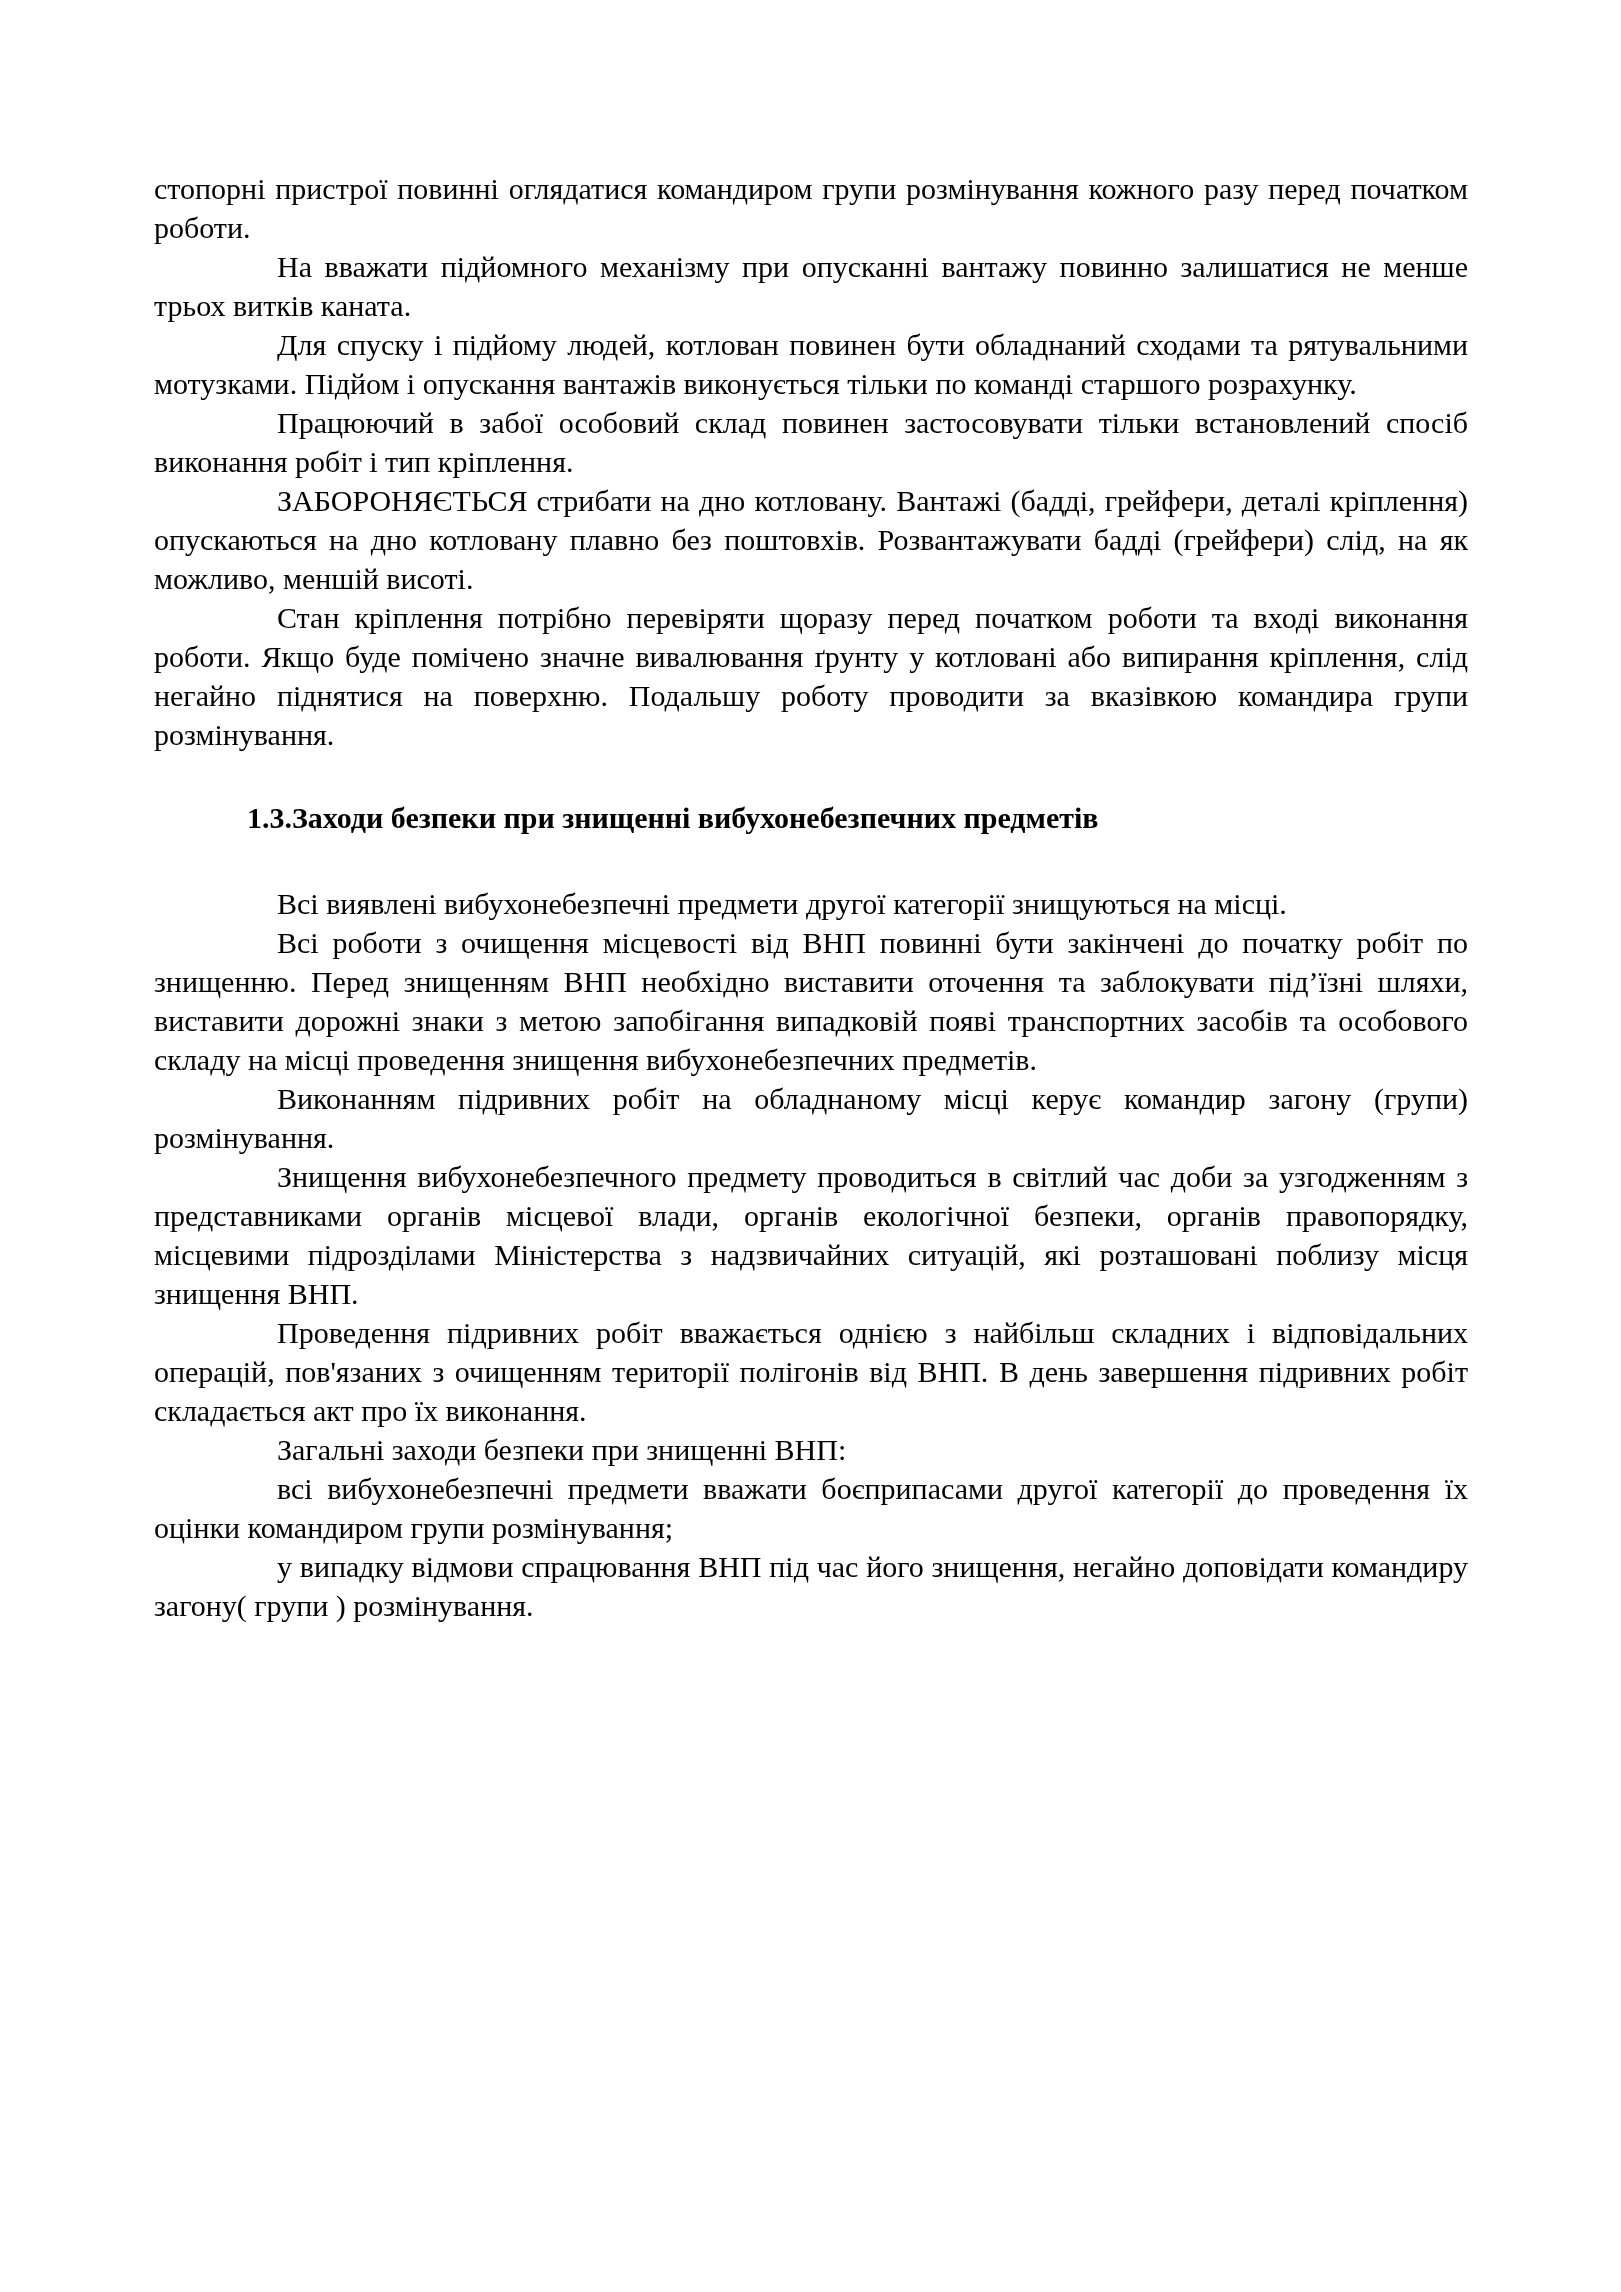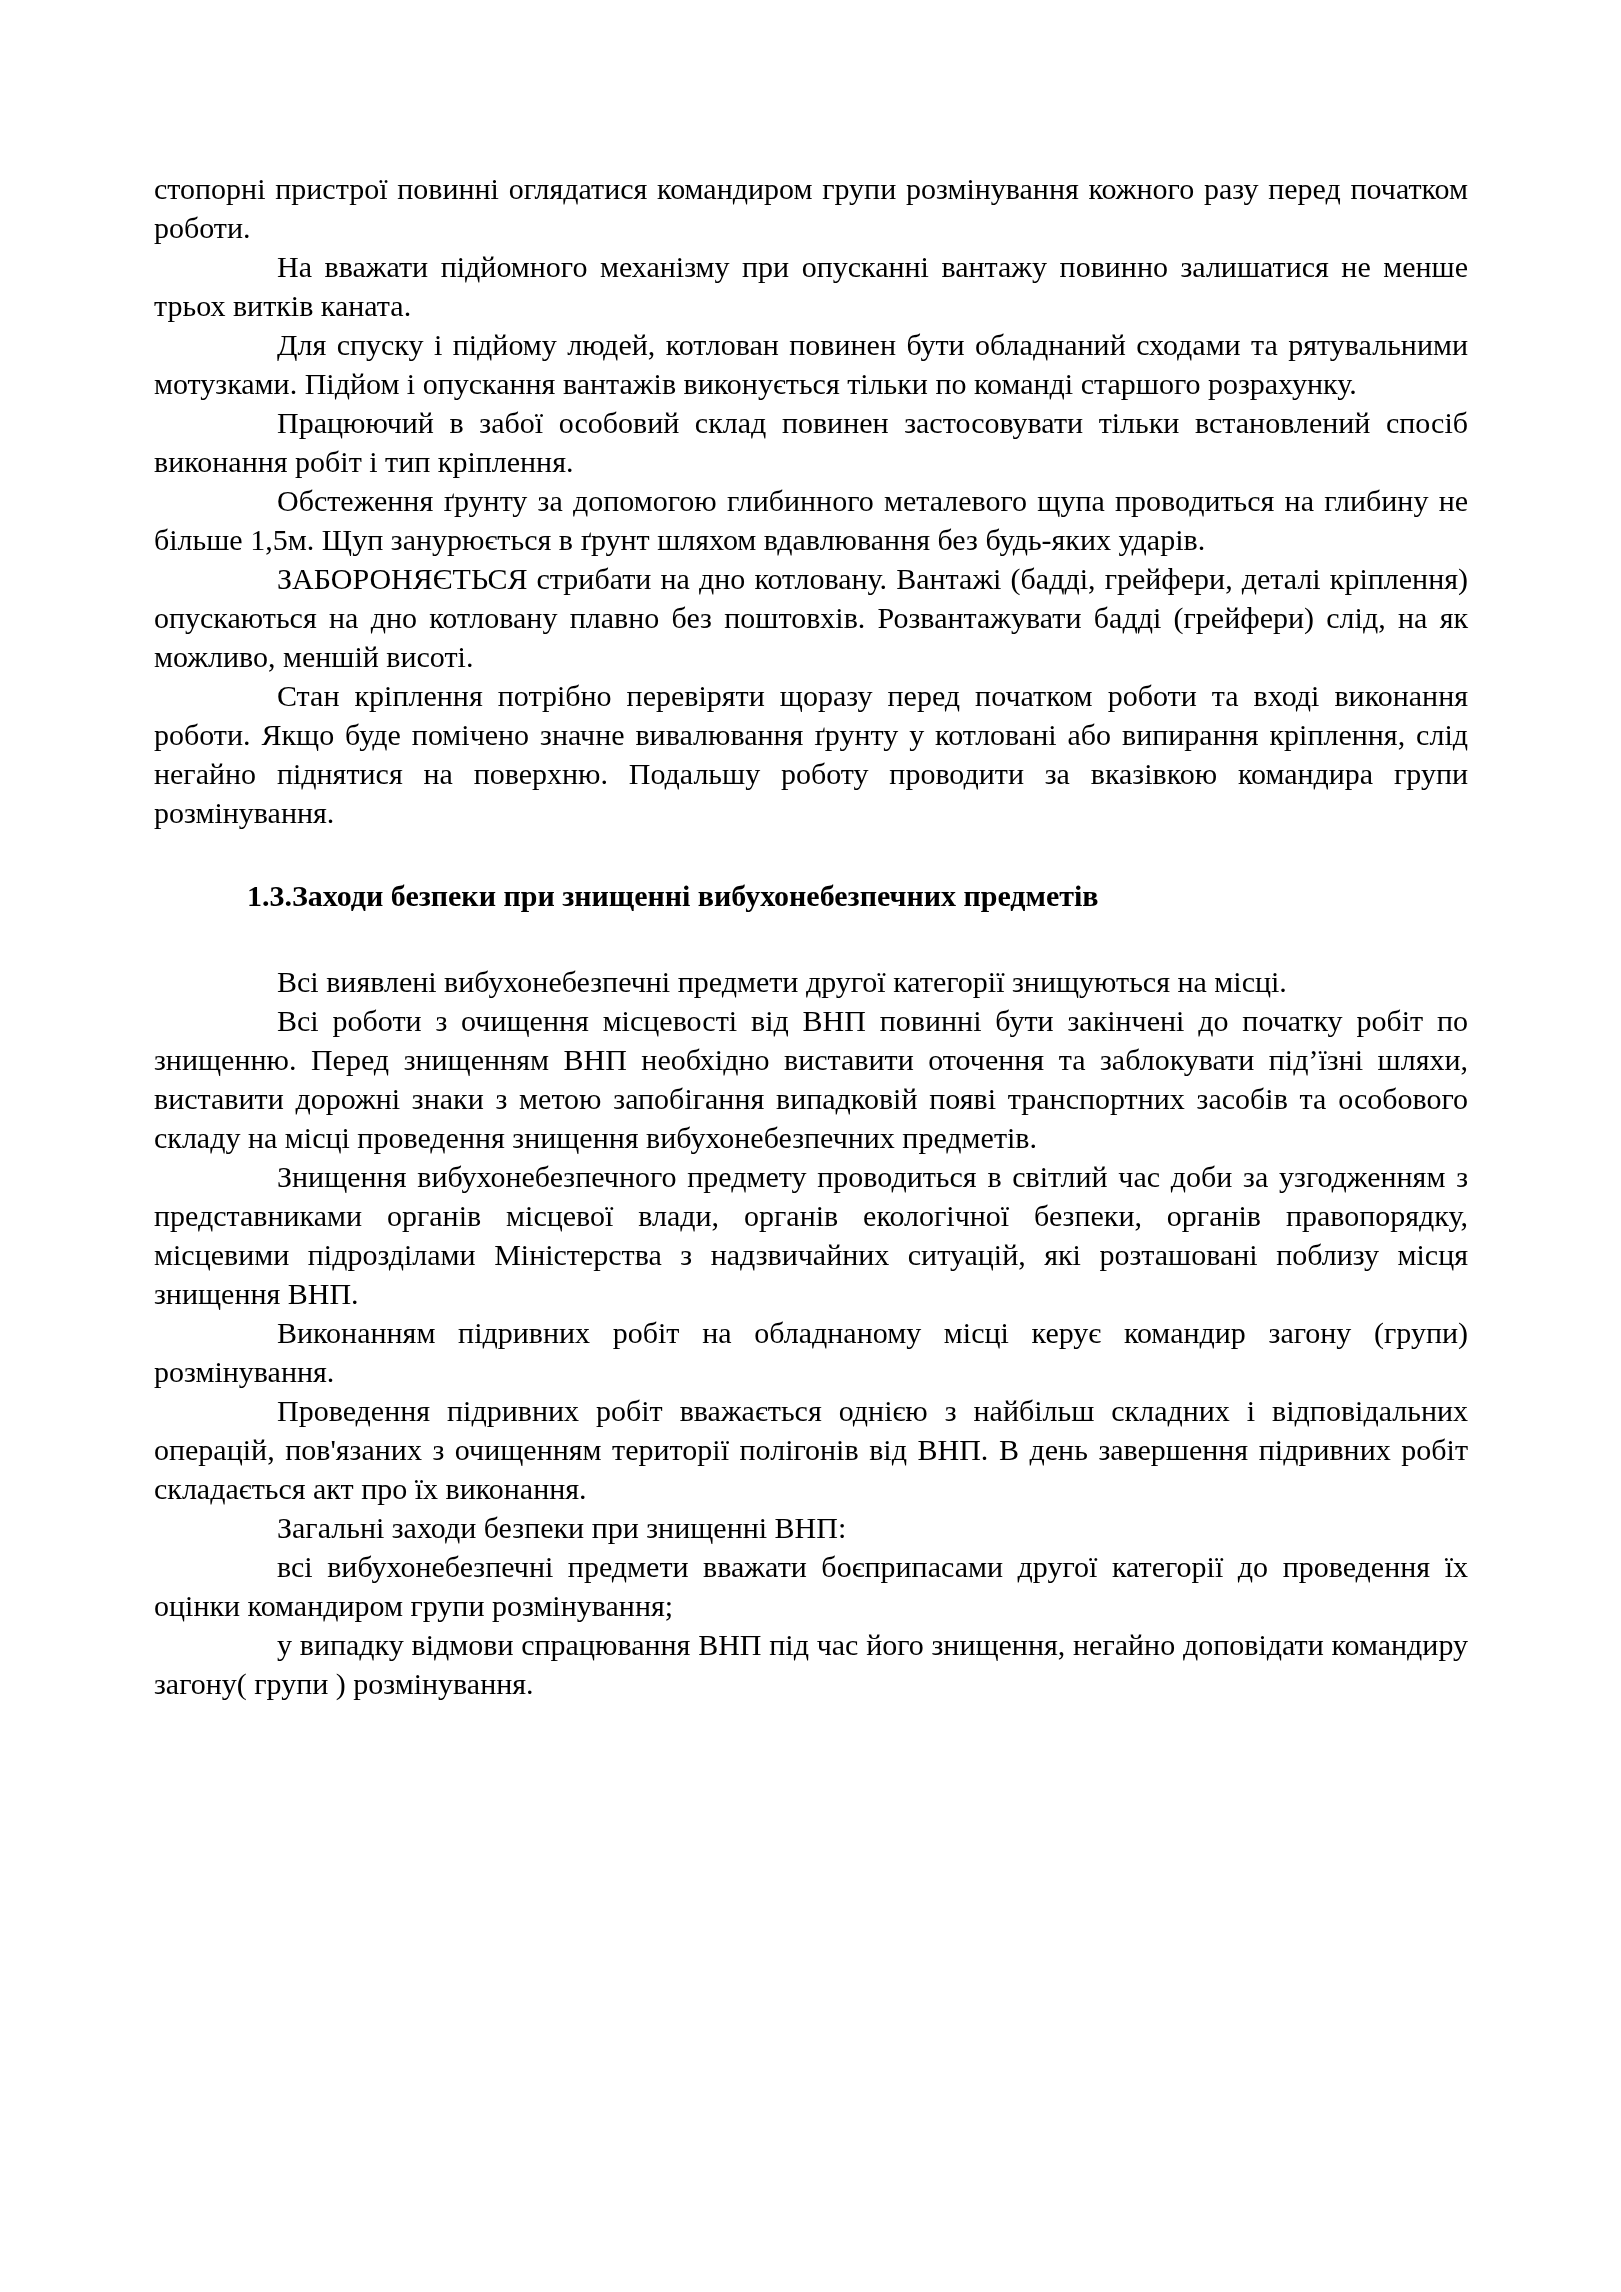--- a/index.html
+++ b/index.html
@@ -57,30 +57,29 @@
 </head>
 <body>
 
 <div class="page">
   <div class="body-text">
 
     <p class="para no-indent">стопорні пристрої повинні оглядатися командиром групи розмінування кожного разу перед початком роботи.</p>
     <p class="para">На вважати підйомного механізму при опусканні вантажу повинно залишатися не менше трьох витків каната.</p>
     <p class="para">Для спуску і підйому людей, котлован повинен бути обладнаний сходами та рятувальними мотузками. Підйом і опускання вантажів виконується тільки по команді старшого розрахунку.</p>
     <p class="para">Працюючий в забої особовий склад повинен застосовувати тільки встановлений спосіб виконання робіт і тип кріплення.</p>
-    <p class="para">Обстеження ґрунту за допомогою глибинного металевого щупа проводиться на глибину не більше 1,5м. Щуп занурюється в ґрунт шляхом вдавлювання без будь-яких ударів.</p>
     <p class="para">ЗАБОРОНЯЄТЬСЯ стрибати на дно котловану. Вантажі (бадді, грейфери, деталі кріплення) опускаються на дно котловану плавно без поштовхів. Розвантажувати бадді (грейфери) слід, на як можливо, меншій висоті.</p>
     <p class="para">Стан кріплення потрібно перевіряти щоразу перед початком роботи та вході виконання роботи. Якщо буде помічено значне вивалювання ґрунту у котловані або випирання кріплення, слід негайно піднятися на поверхню. Подальшу роботу проводити за вказівкою командира групи розмінування.</p>
 
     <h2 class="section-heading">1.3.Заходи безпеки при знищенні вибухонебезпечних предметів</h2>
 
     <p class="para">Всі виявлені вибухонебезпечні предмети другої категорії знищуються на місці.</p>
     <p class="para">Всі роботи з очищення місцевості від ВНП повинні бути закінчені до початку робіт по знищенню. Перед знищенням ВНП необхідно виставити оточення та заблокувати під’їзні шляхи, виставити дорожні знаки з метою запобігання випадковій появі транспортних засобів та особового складу на місці проведення знищення вибухонебезпечних предметів.</p>
+    <p class="para">Виконанням підривних робіт на обладнаному місці керує командир загону (групи) розмінування.</p>
     <p class="para">Знищення вибухонебезпечного предмету проводиться в світлий час доби за узгодженням з представниками органів місцевої влади, органів екологічної безпеки, органів правопорядку, місцевими підрозділами Міністерства з надзвичайних ситуацій, які розташовані поблизу місця знищення ВНП.</p>
-    <p class="para">Виконанням підривних робіт на обладнаному місці керує командир загону (групи) розмінування.</p>
     <p class="para">Проведення підривних робіт вважається однією з найбільш складних і відповідальних операцій, пов'язаних з очищенням території полігонів від ВНП. В день завершення підривних робіт складається акт про їх виконання.</p>
     <p class="para bold">Загальні заходи безпеки при знищенні ВНП:</p>
     <p class="para">всі вибухонебезпечні предмети вважати боєприпасами другої категорії до проведення їх оцінки командиром групи розмінування;</p>
     <p class="para">у випадку відмови спрацювання ВНП під час його знищення, негайно доповідати командиру загону( групи ) розмінування.</p>
 
   </div>
 
   <div class="footer">
     <span>11</span>
   </div>

